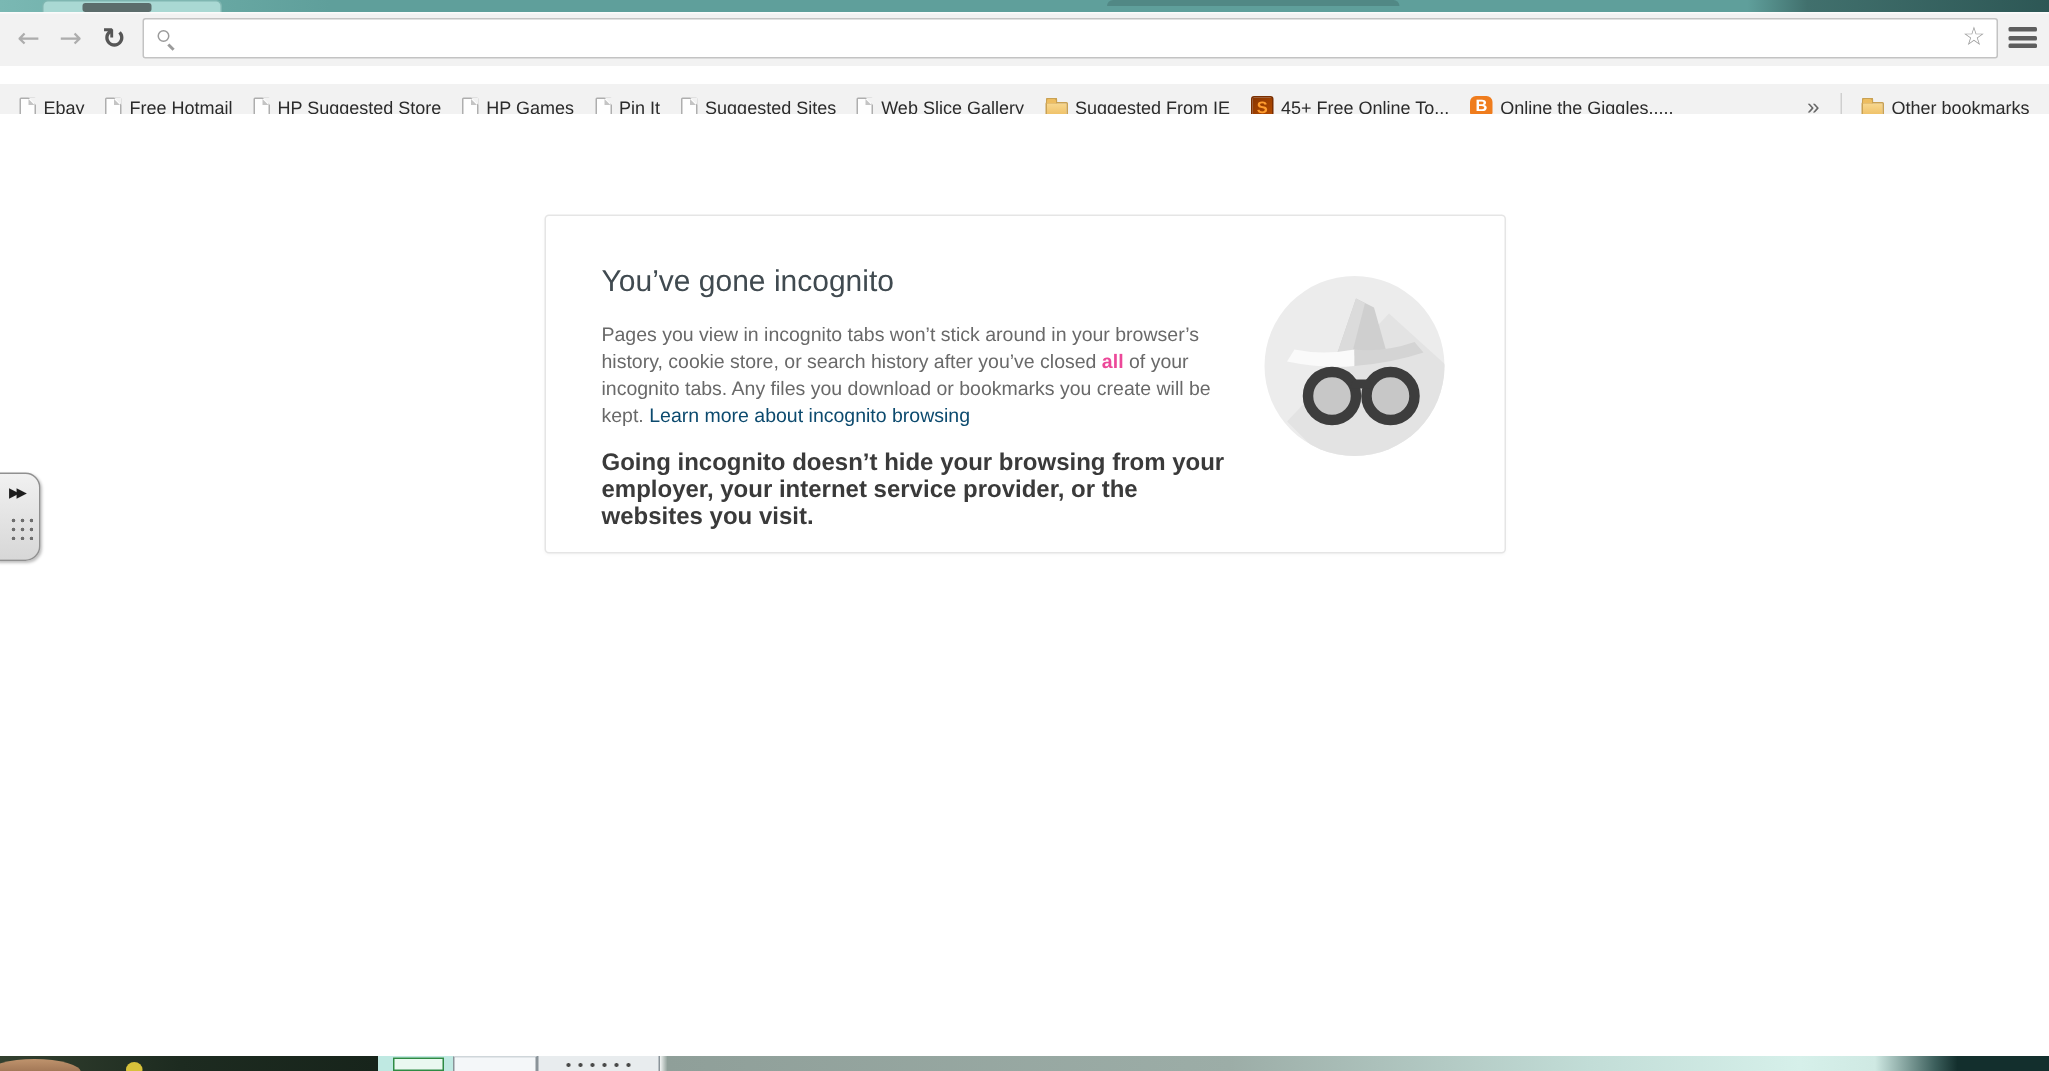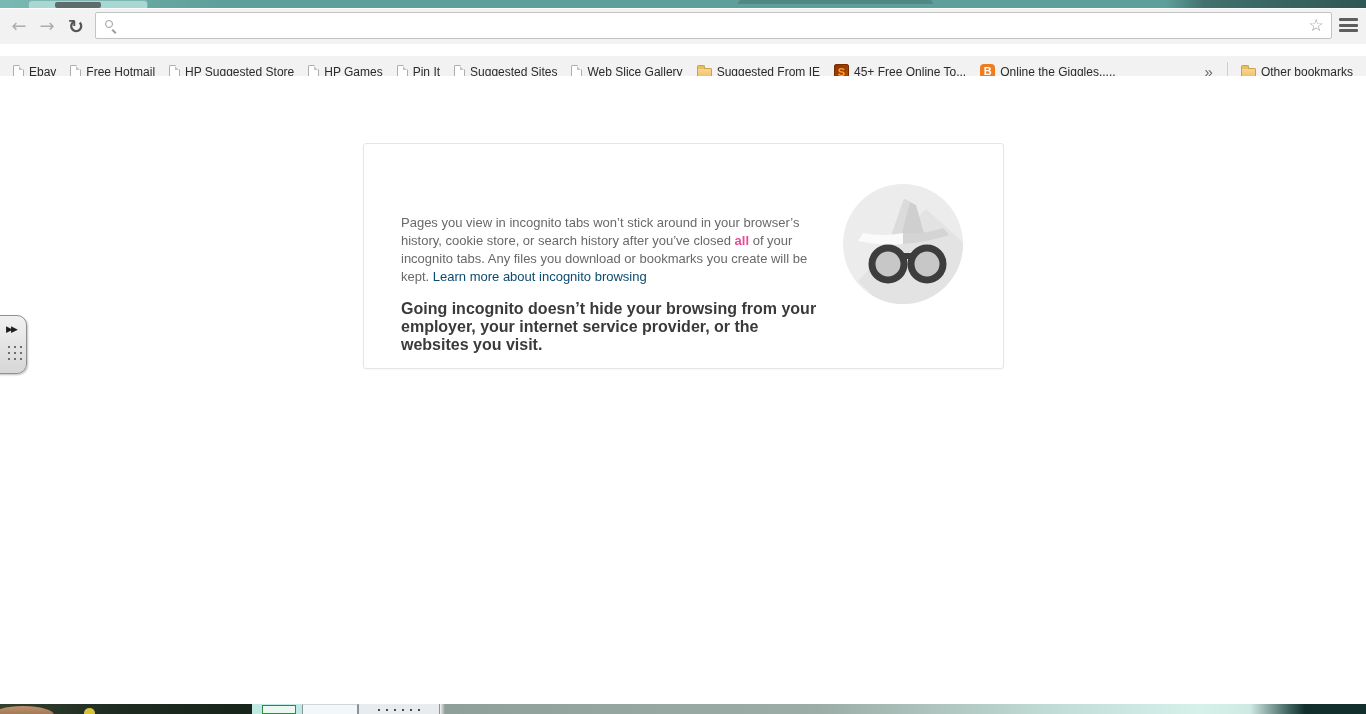--- a/index.html
+++ b/index.html
@@ -185,20 +185,21 @@
   <button class="bm-chevron">»</button>
   <div class="bm-sep"></div>
   <div class="bm-item">
     <span class="icon-folder"></span>
     <span>Other bookmarks</span>
   </div>
 </div>
 
 <div class="content">
   <div class="card">
+    <div class="card-title">You’ve gone incognito</div>
     <div class="card-p1">
       <span>Pages you view in incognito tabs won’t stick around in your browser’s history, cookie store, or search history after you’ve closed </span><b>all</b><span> of your incognito tabs. Any files you download or bookmarks you create will be kept. </span><a class="card-link">Learn more about incognito browsing</a>
     </div>
     <div class="card-p2">Going incognito doesn’t hide your browsing from your employer, your internet service provider, or the websites you visit.</div>
 
     <svg class="spy" viewBox="0 0 122 122">
       <defs>
           <clipPath id="cc">
             <circle cx="61" cy="61" r="60"></circle>
           </clipPath>

